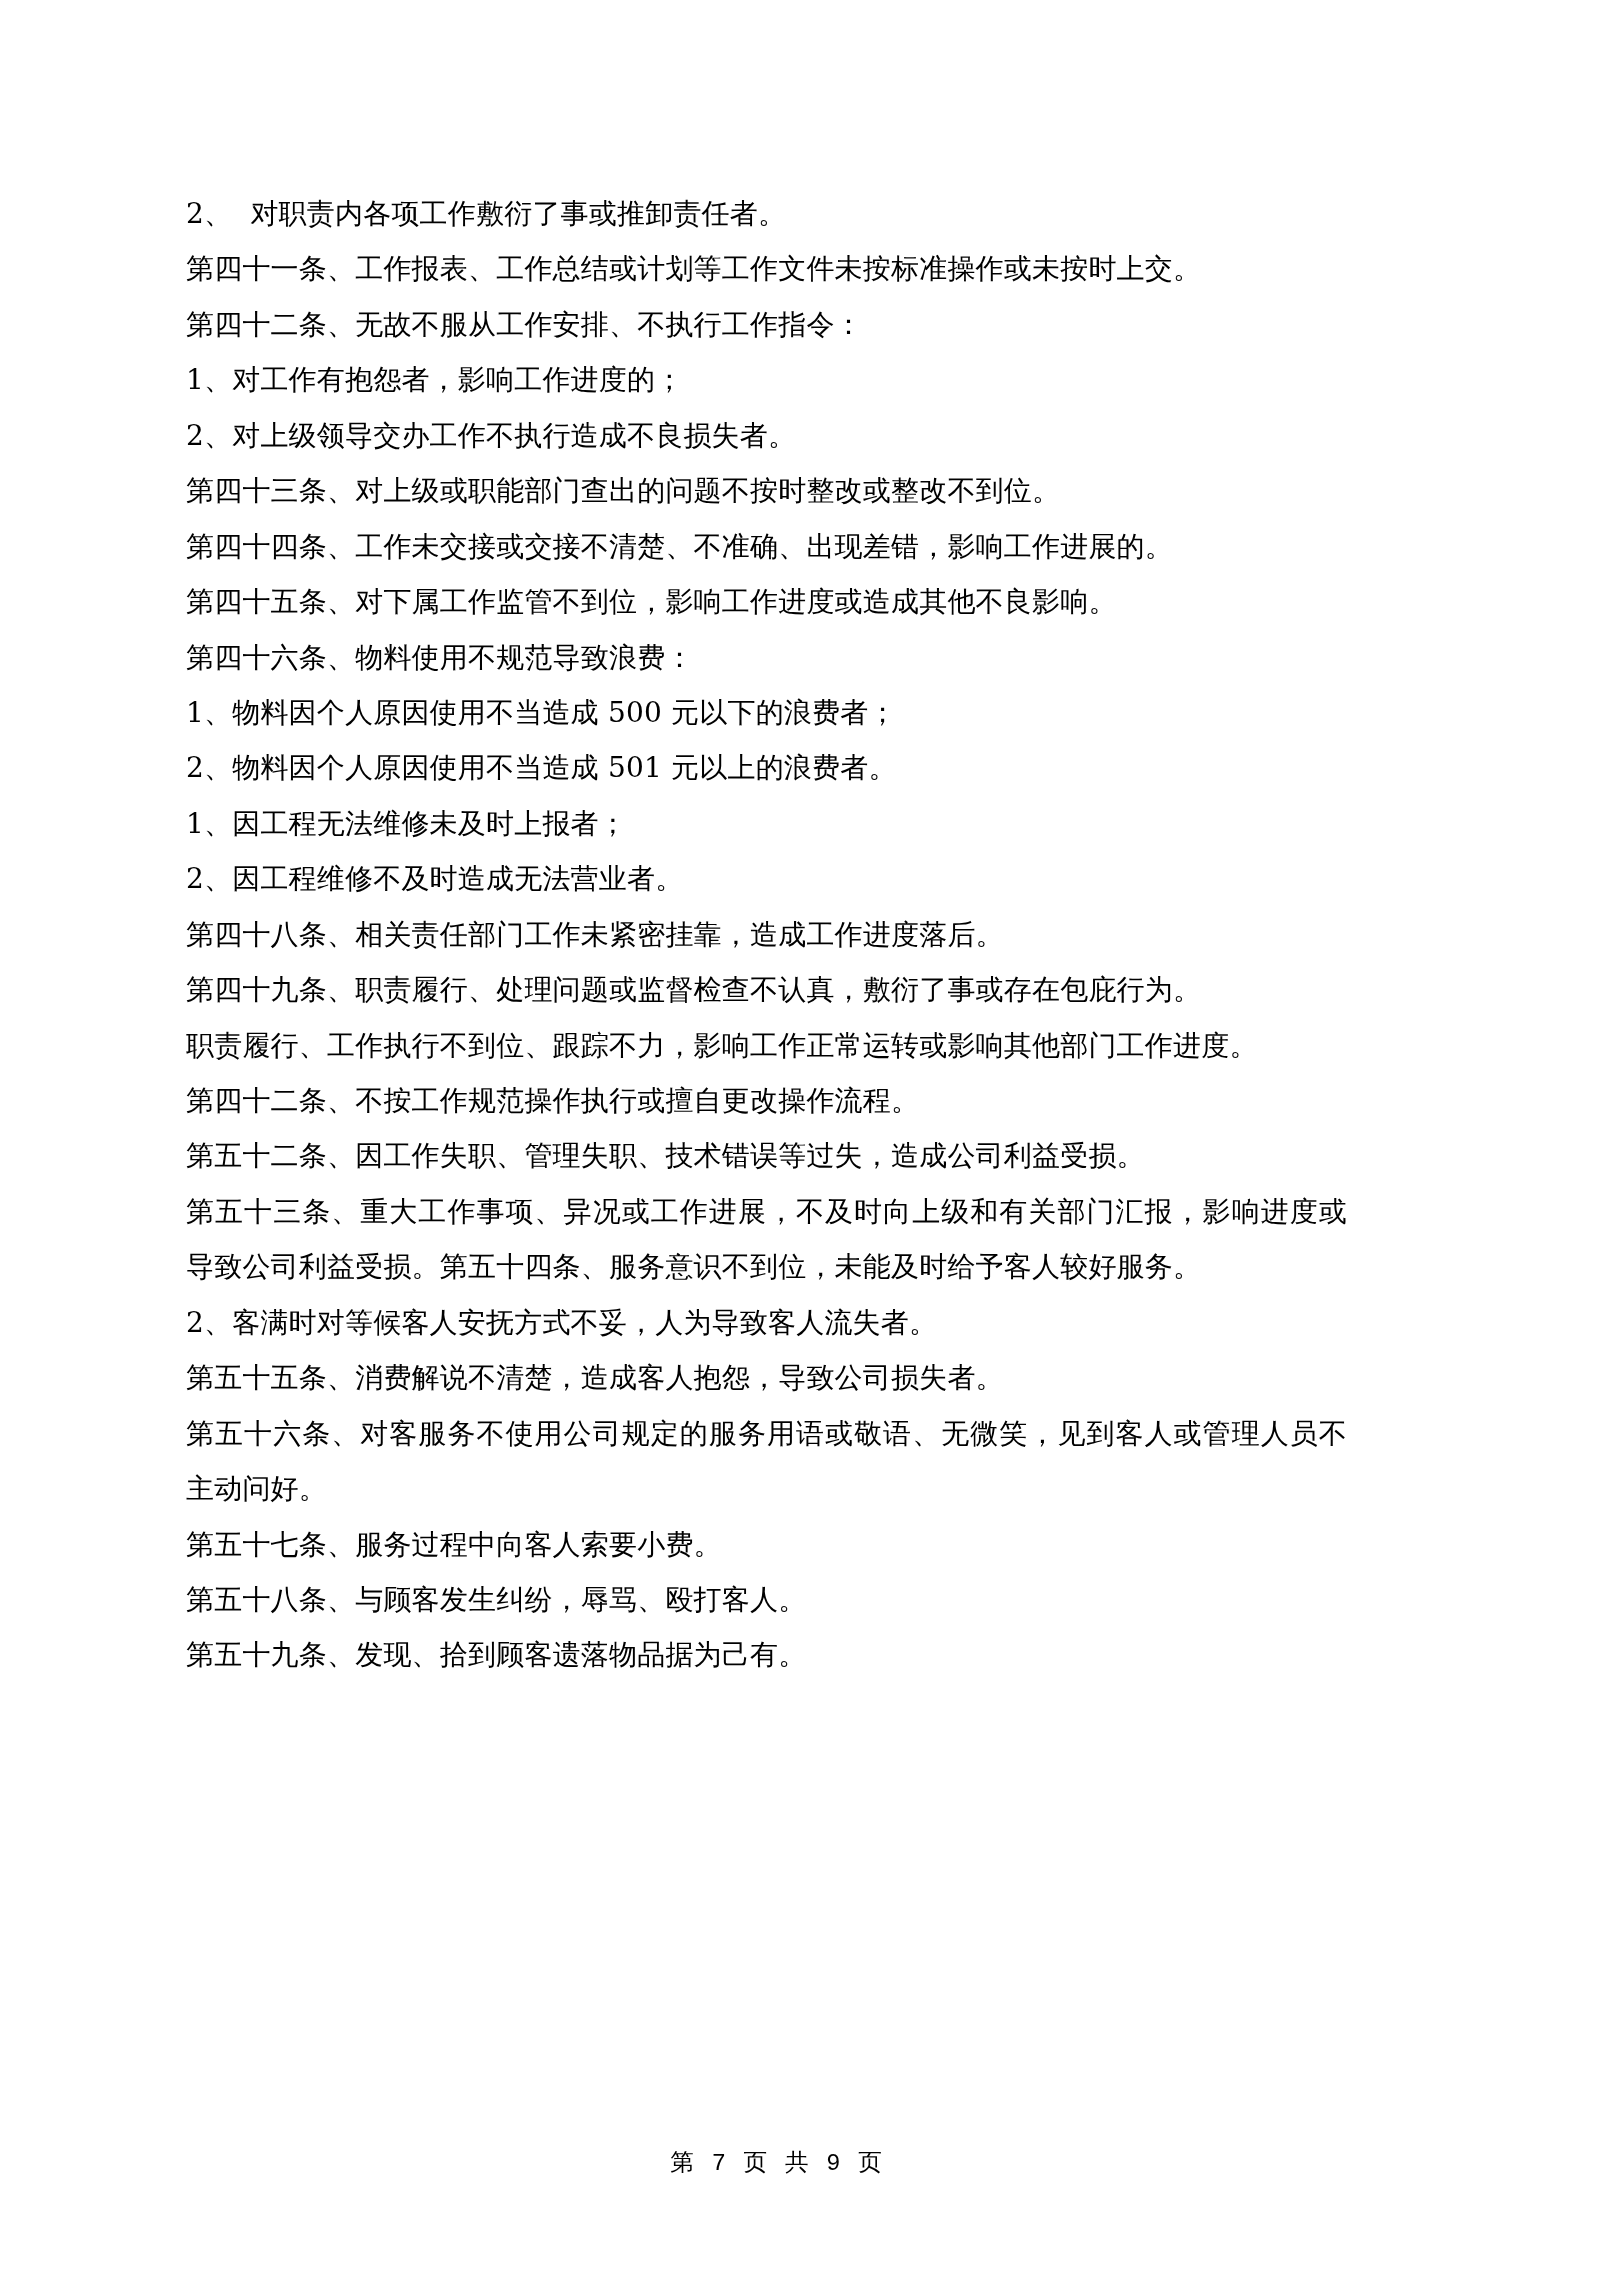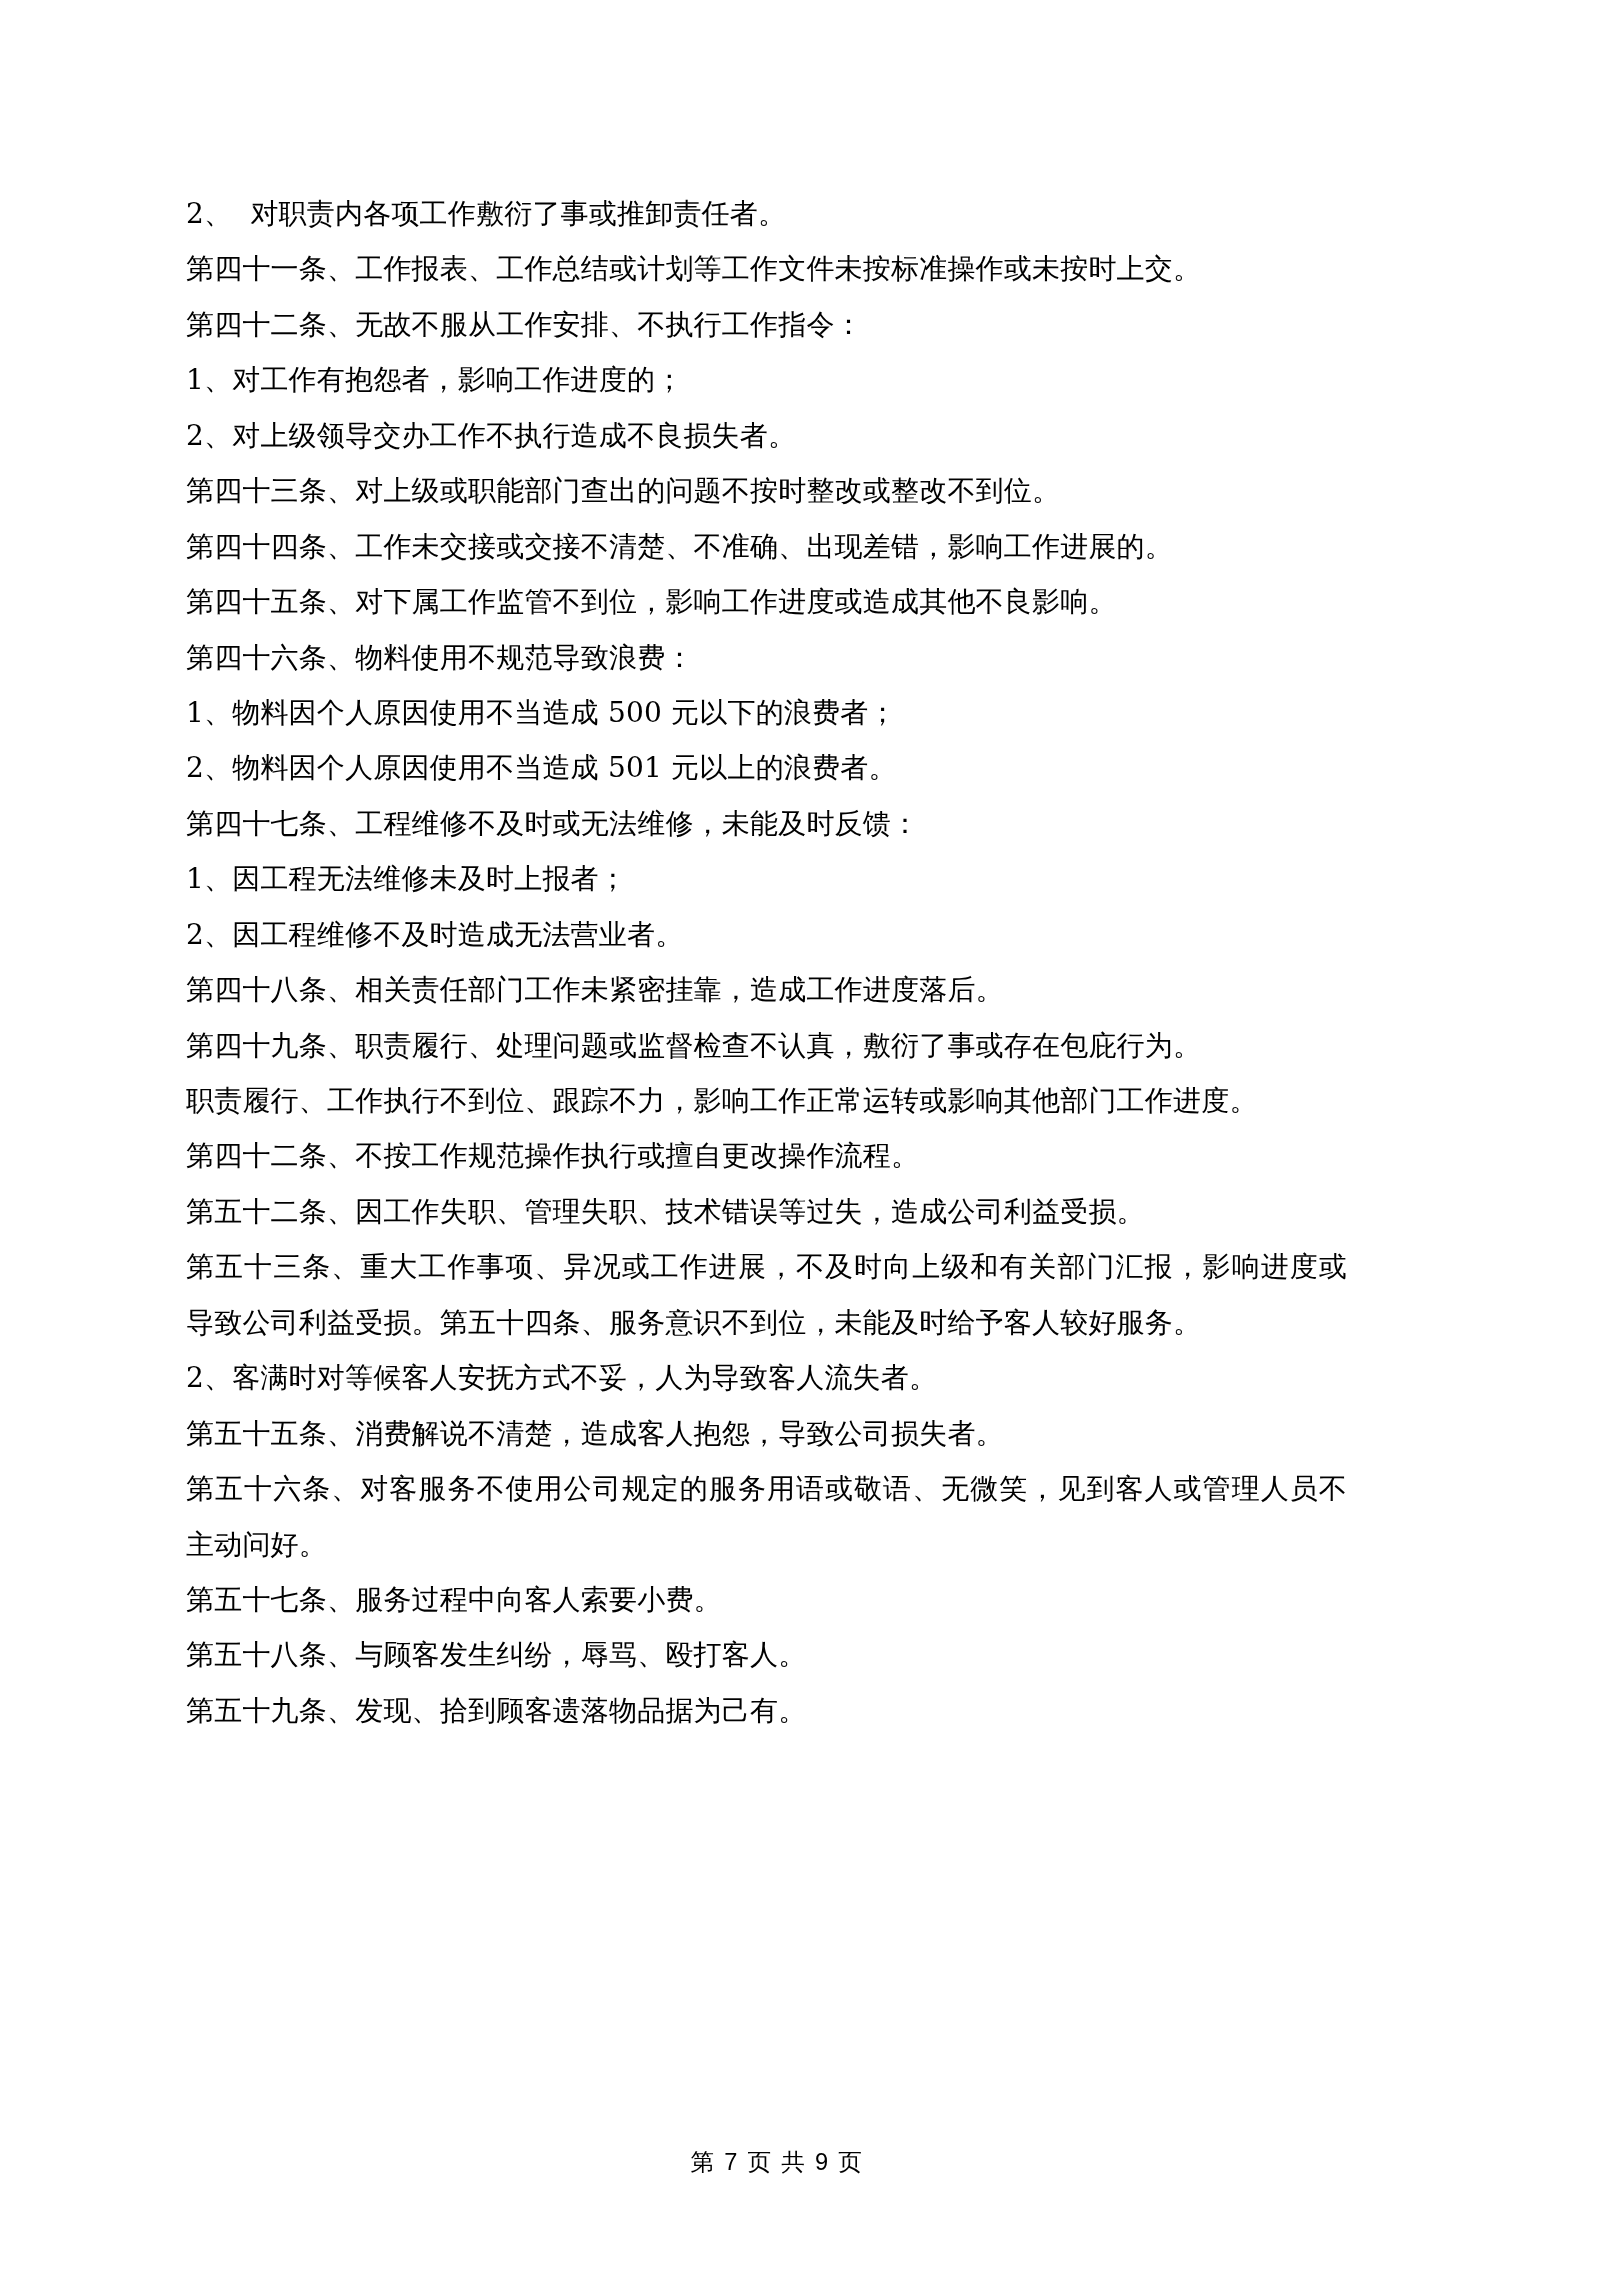--- a/index.html
+++ b/index.html
@@ -34,40 +34,39 @@
     white-space: pre-wrap;
   }
   .footer {
     position: absolute;
     left: 16px;
     right: 0;
     bottom: 116px;
     text-align: center;
     font-size: 23.6px;
     letter-spacing: 1.8px;
-    font-family: Liberation Sans, sans-serif;
+    font-family: Liberation Mono, monospace;
   }
 </style>
 </head>
 <body>
 
 <div class="page">
   <div class="doc-body">
     <p class="para">2、  对职责内各项工作敷衍了事或推卸责任者。</p>
     <p class="para">第四十一条、工作报表、工作总结或计划等工作文件未按标准操作或未按时上交。</p>
     <p class="para">第四十二条、无故不服从工作安排、不执行工作指令：</p>
     <p class="para">1、对工作有抱怨者，影响工作进度的；</p>
     <p class="para">2、对上级领导交办工作不执行造成不良损失者。</p>
     <p class="para">第四十三条、对上级或职能部门查出的问题不按时整改或整改不到位。</p>
     <p class="para">第四十四条、工作未交接或交接不清楚、不准确、出现差错，影响工作进展的。</p>
     <p class="para">第四十五条、对下属工作监管不到位，影响工作进度或造成其他不良影响。</p>
     <p class="para">第四十六条、物料使用不规范导致浪费：</p>
     <p class="para">1、物料因个人原因使用不当造成 500 元以下的浪费者；</p>
     <p class="para">2、物料因个人原因使用不当造成 501 元以上的浪费者。</p>
-    <p class="para">第四十七条、工程维修不及时或无法维修，未能及时反馈：</p>
     <p class="para">1、因工程无法维修未及时上报者；</p>
     <p class="para">2、因工程维修不及时造成无法营业者。</p>
     <p class="para">第四十八条、相关责任部门工作未紧密挂靠，造成工作进度落后。</p>
     <p class="para">第四十九条、职责履行、处理问题或监督检查不认真，敷衍了事或存在包庇行为。</p>
     <p class="para">职责履行、工作执行不到位、跟踪不力，影响工作正常运转或影响其他部门工作进度。</p>
     <p class="para">第四十二条、不按工作规范操作执行或擅自更改操作流程。</p>
     <p class="para">第五十二条、因工作失职、管理失职、技术错误等过失，造成公司利益受损。</p>
     <p class="para">第五十三条、重大工作事项、异况或工作进展，不及时向上级和有关部门汇报，影响进度或 导致公司利益受损。第五十四条、服务意识不到位，未能及时给予客人较好服务。</p>
     <p class="para">2、客满时对等候客人安抚方式不妥，人为导致客人流失者。</p>
     <p class="para">第五十五条、消费解说不清楚，造成客人抱怨，导致公司损失者。</p>

